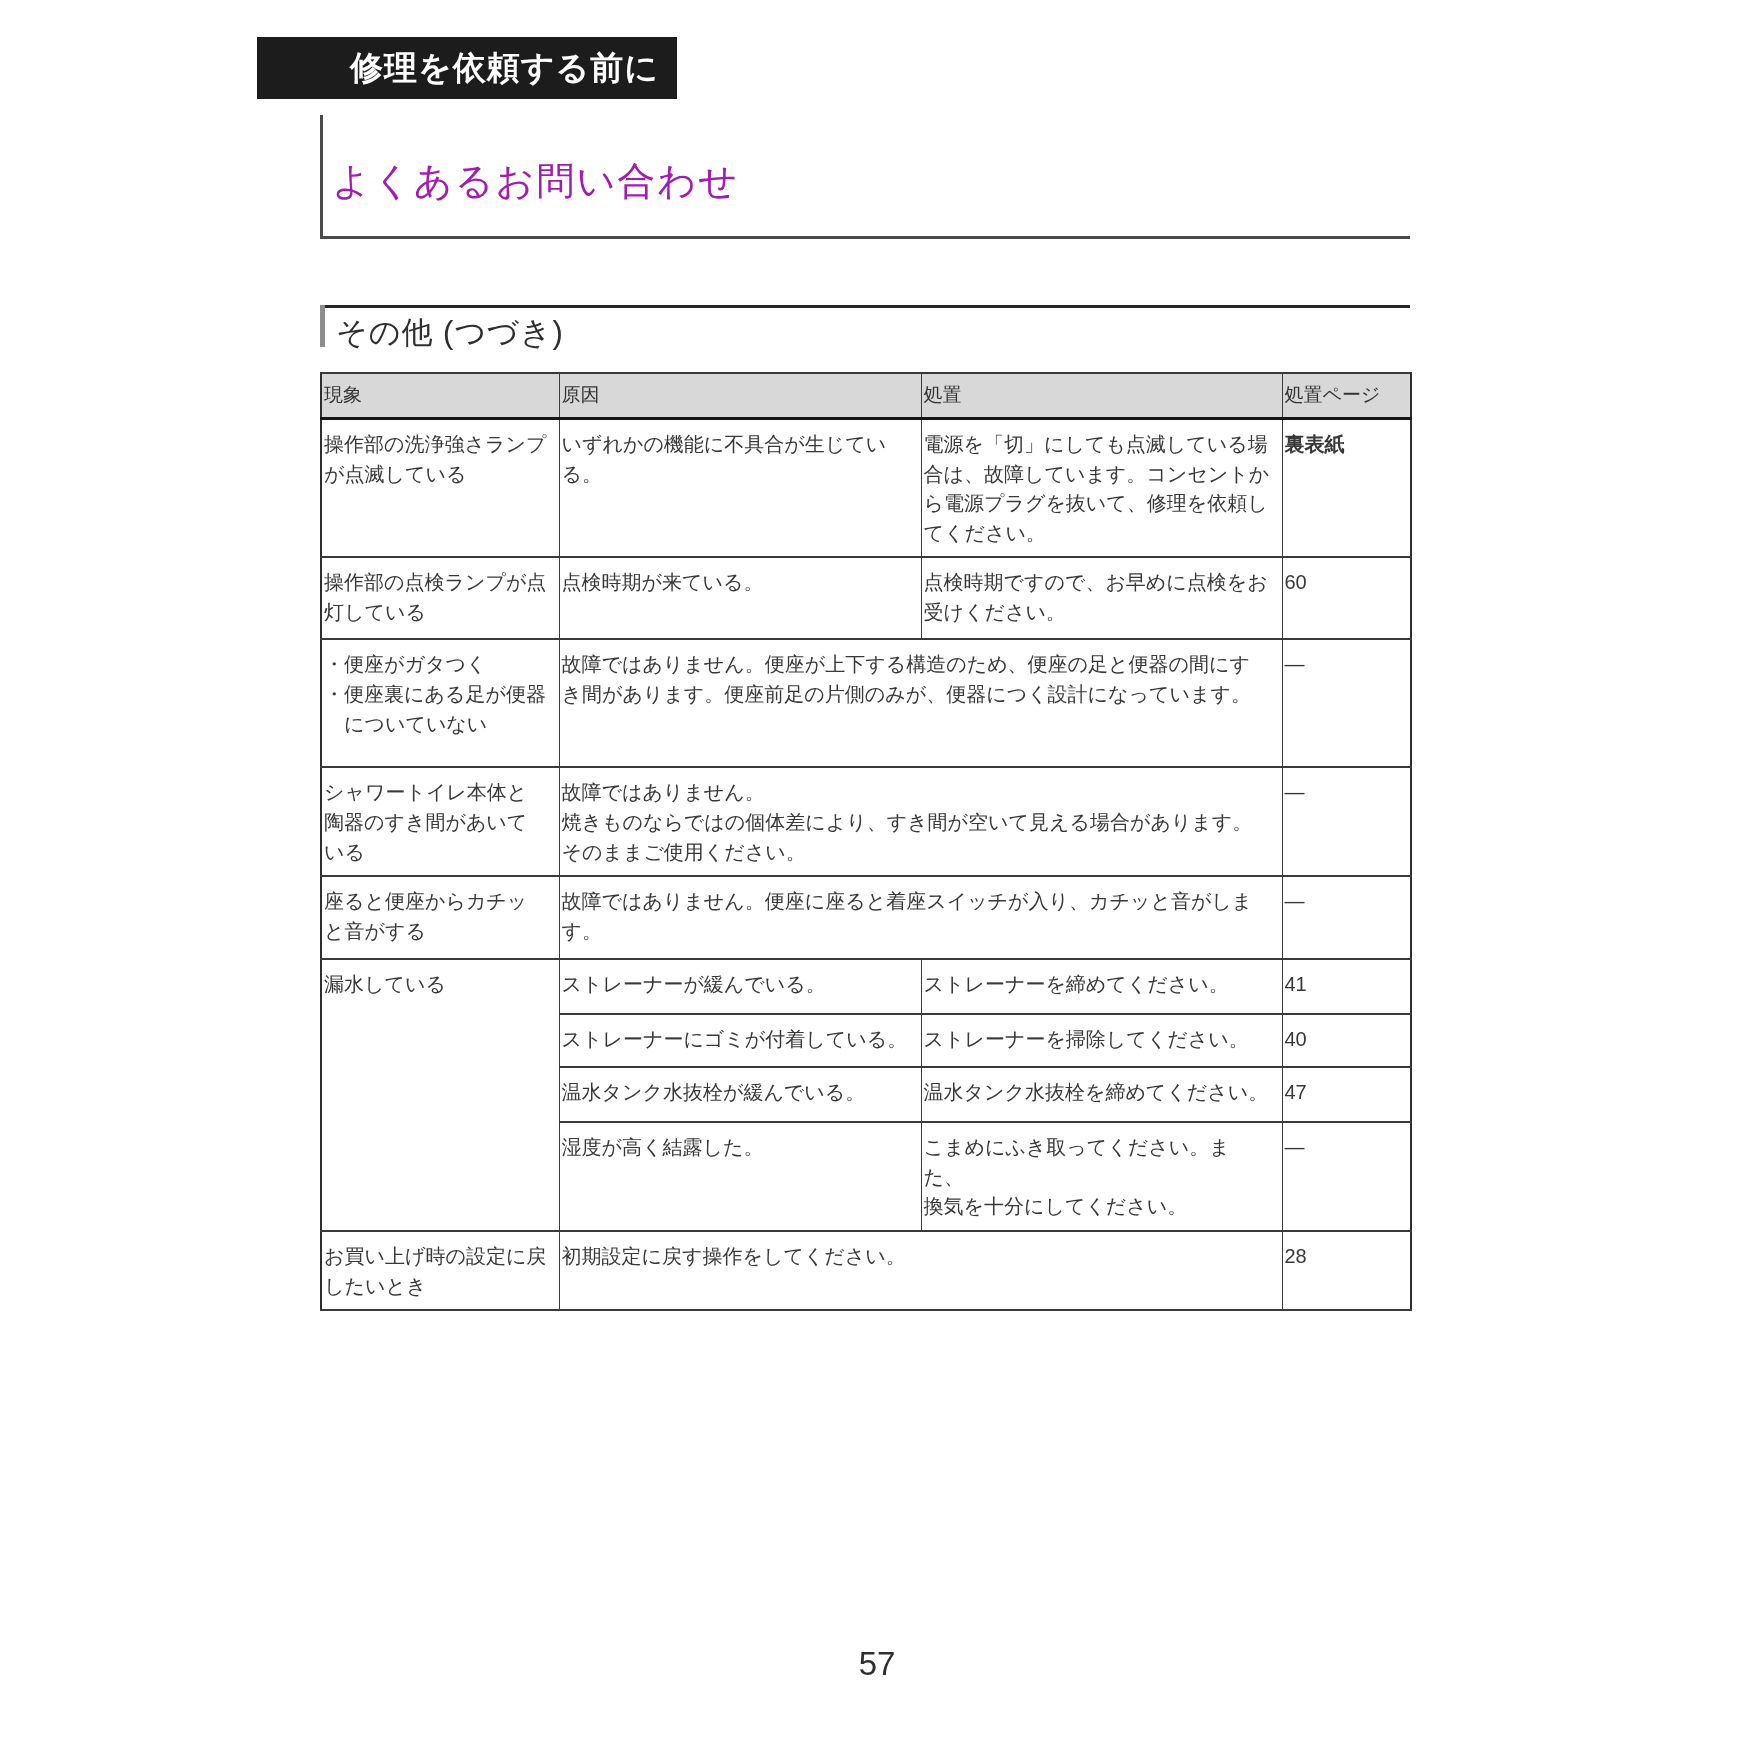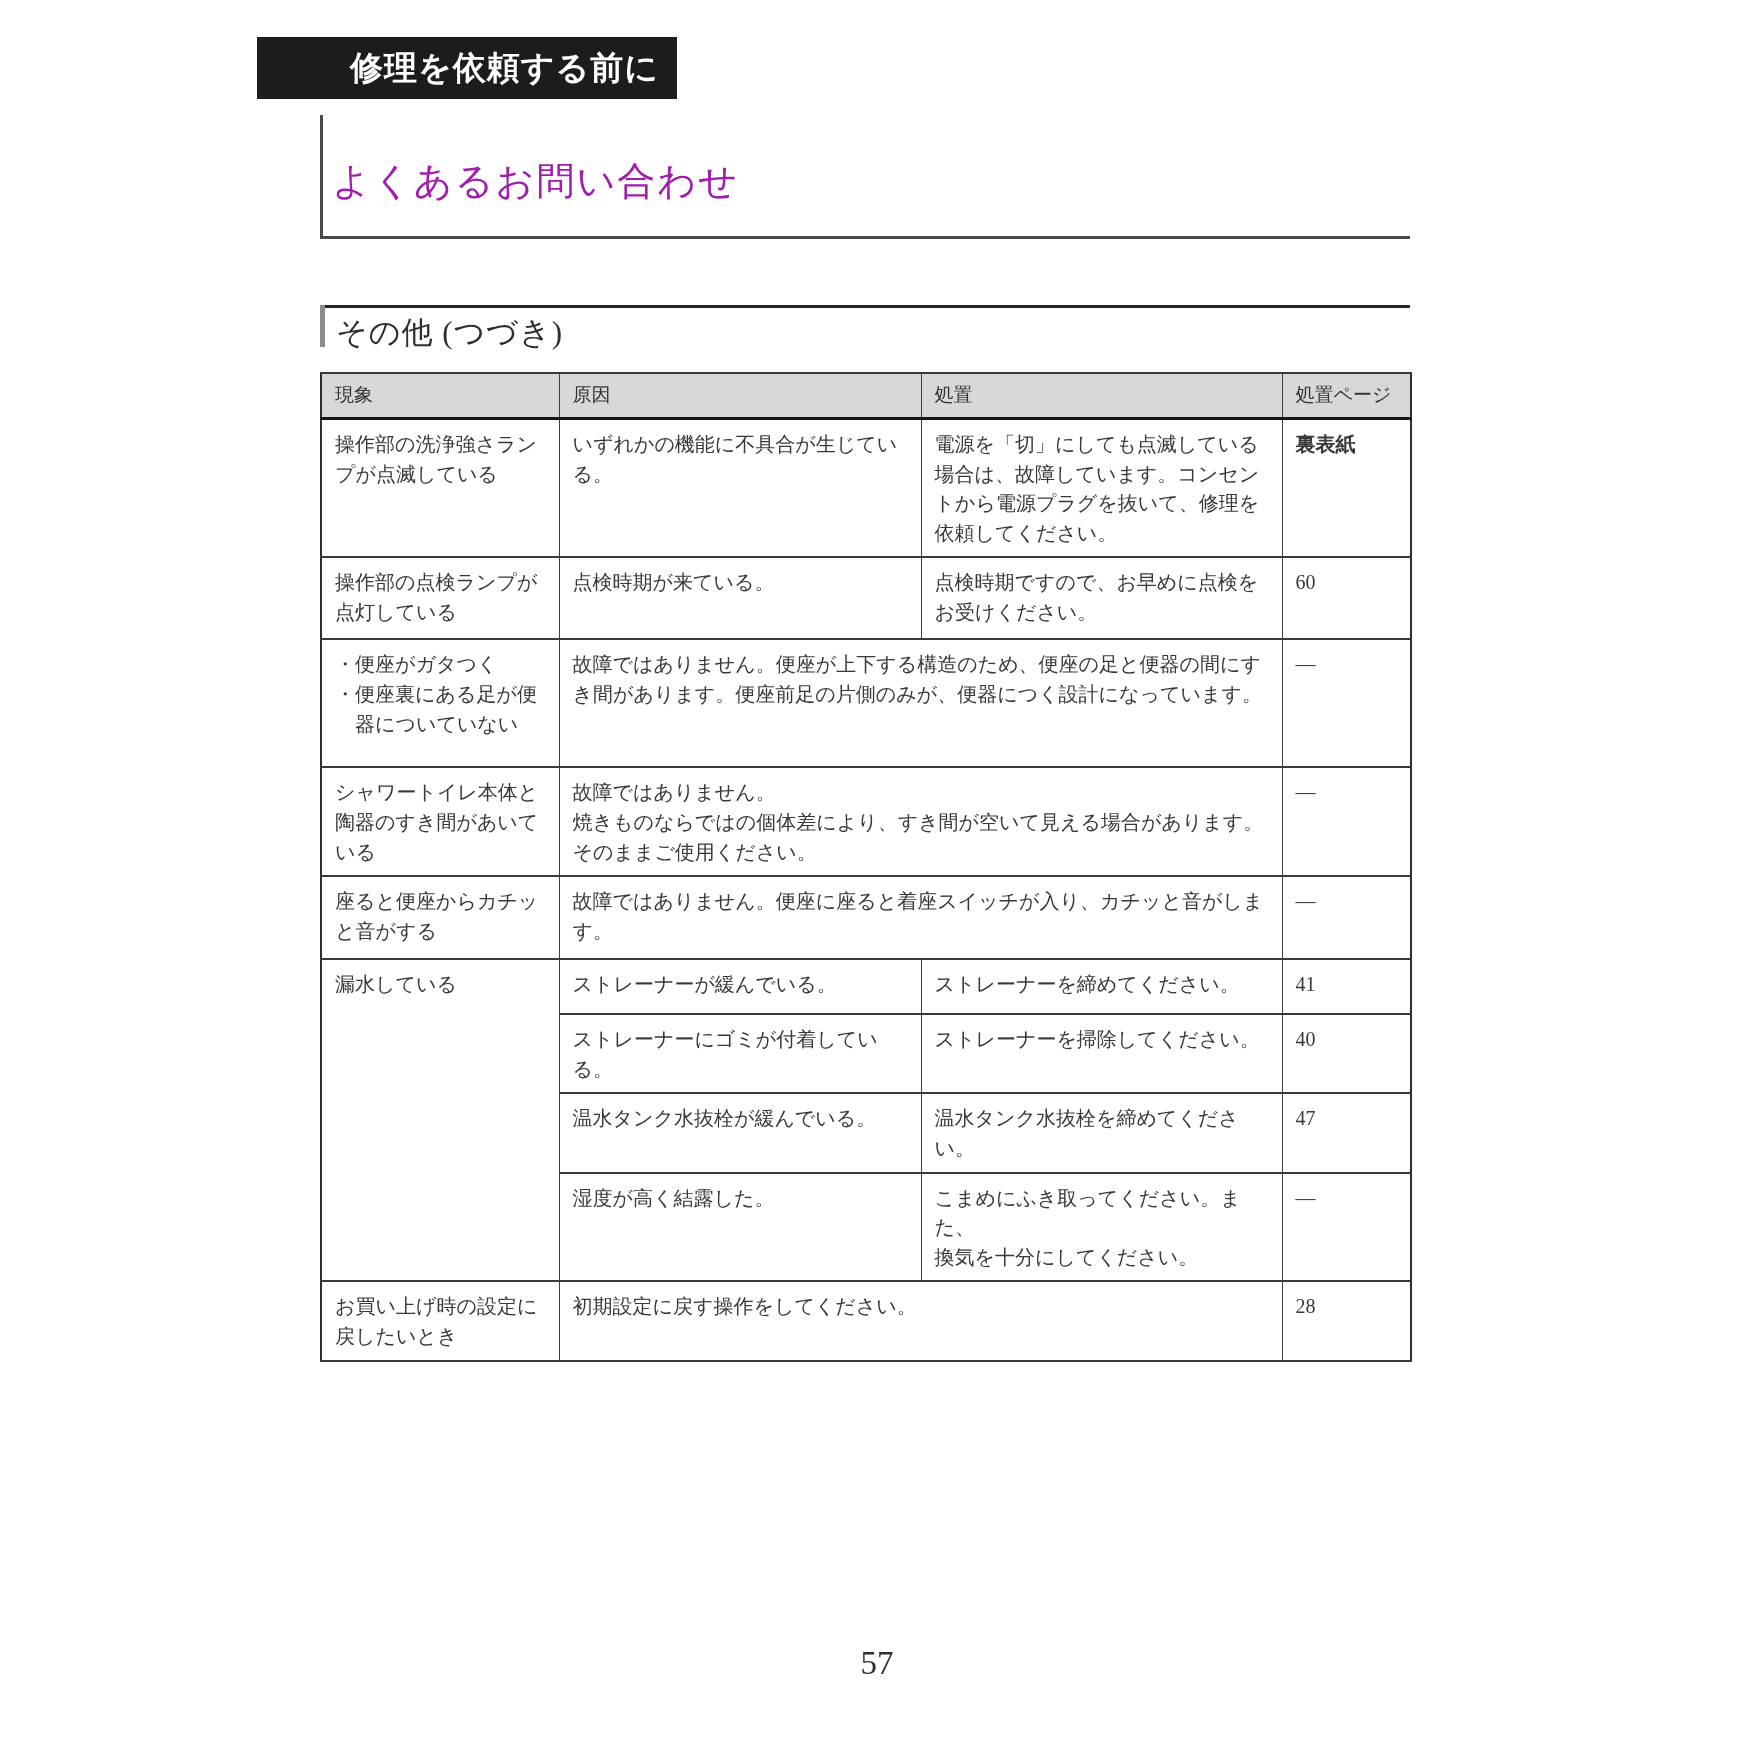--- a/index.html
+++ b/index.html
@@ -1,20 +1,20 @@
 <!DOCTYPE html>
 <html><head>
 <meta charset="utf-8">
 <style>
   html,body{margin:0;padding:0;background:#ffffff;}
   .page{
     position:relative;
     width:1414px;height:1754px;
     background:#ffffff;
-    font-family:Liberation Serif, serif;
+    font-family:Liberation Sans, sans-serif;
     color:#383838;
     overflow:hidden;
   }
   
   .badge{
     position:absolute;left:257px;top:37px;width:420px;height:62px;
     background:#1c1c1c;color:#ffffff;
     display:flex;align-items:center;justify-content:flex-end;
     padding-right:18px;box-sizing:border-box;
     font-size:33px;font-weight:bold;letter-spacing:1px;
@@ -37,21 +37,21 @@
   .faq-table{
     position:absolute;left:320px;top:372px;width:1090px;
     border-collapse:collapse;table-layout:fixed;
     font-size:20px;line-height:1.48;color:#383838;
   }
   .faq-table th,.faq-table td{
     border:1px solid #3d3d3d;
     border-top:2px solid #3a3a3a;
     border-bottom:2px solid #3a3a3a;
     vertical-align:top;text-align:left;
-    padding:10px 12px 8px 13px;
+    padding:10px 12px 8px 2px;
     box-sizing:border-box;
     word-break:break-all;
   }
   .faq-table th{
     background:#d8d8d8;
     font-weight:normal;font-size:19px;color:#333333;
     height:40px;padding-top:7px;
     border-bottom:3px solid #161616;
   }
   .faq-table{border:2px solid #2e2e2e;}

